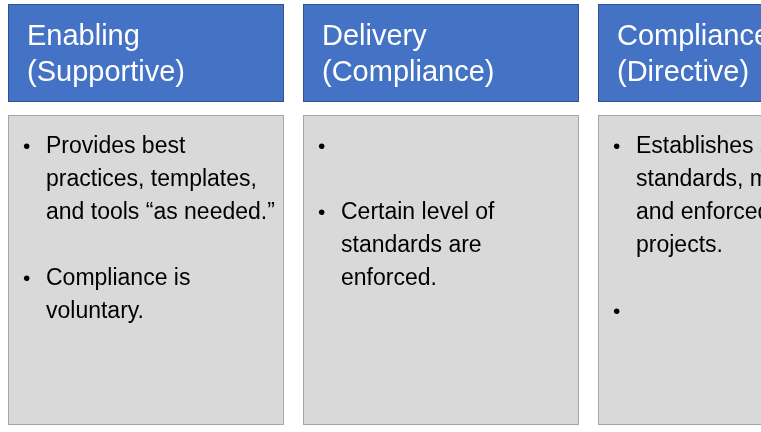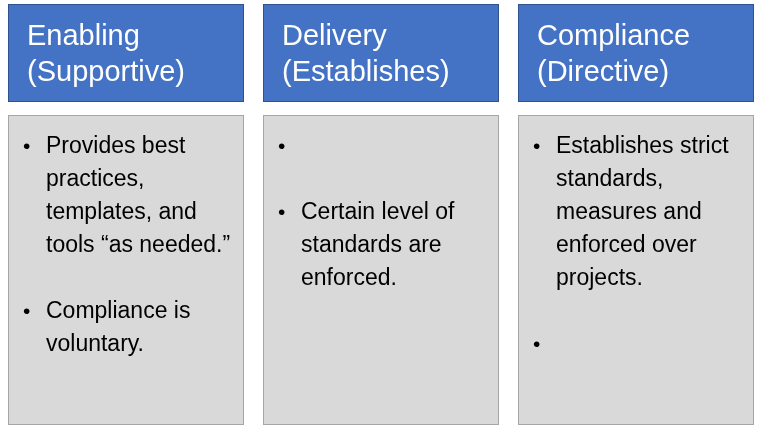--- a/index.html
+++ b/index.html
@@ -18,21 +18,21 @@
     font-family:"Liberation Sans", sans-serif;
     overflow:hidden;
   }
   #board{
     display:flex;
     gap:19px;
     padding:4px 0 0 8px;
     box-sizing:border-box;
   }
   .col{
-    width:236px;
+    width:276px;
     flex:0 0 auto;
     display:flex;
     flex-direction:column;
   }
   .col-header{
     height:98px;
     box-sizing:border-box;
     background:var(--header-bg);
     border:1.5px solid var(--header-border);
     color:var(--header-text);
@@ -83,21 +83,21 @@
         </div>
         <div class="bullet-item">
           <span class="dot">•</span>
           <span class="bullet-text">Compliance is voluntary.</span>
         </div>
       </div>
     </section>
 
     <section class="col">
       <header class="col-header">
-        <span class="col-title">Delivery (Establishes)</span>
+        <span class="col-title">Delivery (Compliance)</span>
       </header>
       <div class="col-body">
         <div class="bullet-item">
           <span class="dot">•</span>
         </div>
         <div class="bullet-item">
           <span class="dot">•</span>
           <span class="bullet-text">Certain level of standards are enforced.</span>
         </div>
       </div>

